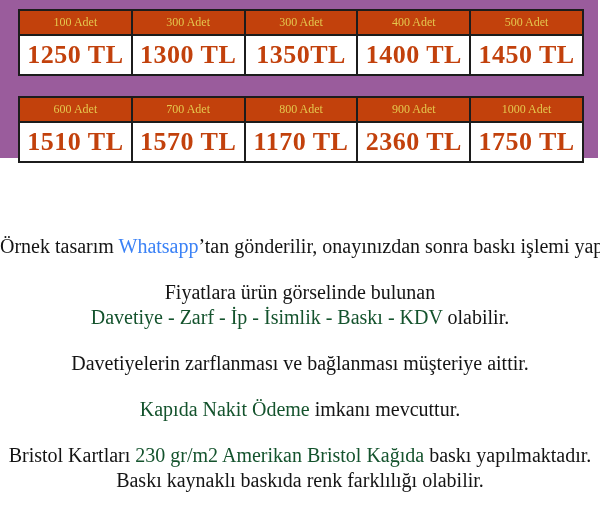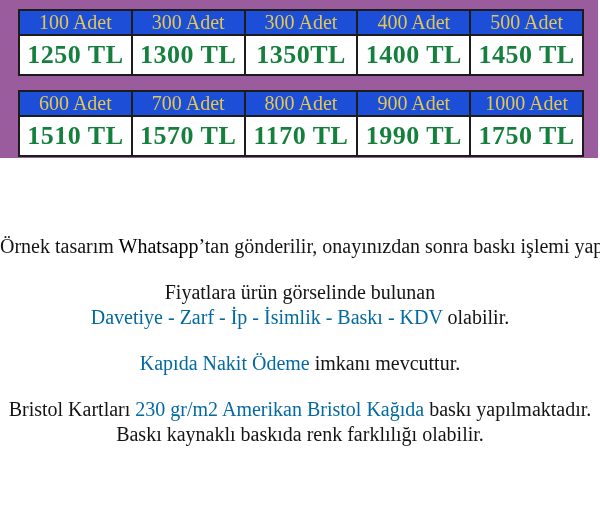--- a/index.html
+++ b/index.html
@@ -21,61 +21,61 @@
     background: #9A5C9C;
     padding: 9px 14px 0 18px;
   }
   table.price-table {
     width: 100%;
     border-collapse: collapse;
     table-layout: fixed;
     background: #ffffff;
   }
   table.price-table + table.price-table {
-    margin-top: 14px;
+    margin-top: 20px;
   }
   table.price-table td {
     border: 2px solid #1c1c1c;
     text-align: center;
     vertical-align: middle;
     overflow: hidden;
   }
   td.qty-cell {
     height: 21px;
-    background: #1d4ed8;
+    background: #c2410c;
     color: #E4C84E;
-    font-size: 20px;
+    font-size: 12px;
     line-height: 21px;
   }
   td.price-cell {
     height: 36px;
     background: #ffffff;
-    color: #15803d;
+    color: #c2410c;
     font-size: 26px;
     font-weight: bold;
     line-height: 36px;
     letter-spacing: 0.5px;
   }
   
   .info {
     padding-top: 55px;
   }
   .line {
     text-align: center;
     white-space: nowrap;
     font-size: 20px;
     line-height: 25px;
     margin-top: 21px;
     color: #141414;
   }
   .line.cont {
     margin-top: 0;
   }
-  .c-blue { color: #000000; }
-  .c-red  { color: #0369a1; text-align: right; }
+  .c-blue { color: #3b82f6; }
+  .c-red  { color: #14532d; text-align: right; }
 </style>
 </head>
 <body>
 
 <div class="banner">
 
   <table class="price-table">
     <tbody>
         <tr>
       <td class="qty-cell">100 Adet</td>
@@ -100,41 +100,44 @@
       <td class="qty-cell">600 Adet</td>
       <td class="qty-cell">700 Adet</td>
       <td class="qty-cell">800 Adet</td>
       <td class="qty-cell">900 Adet</td>
       <td class="qty-cell">1000 Adet</td>
     </tr>
     <tr>
       <td class="price-cell">1510 TL</td>
       <td class="price-cell">1570 TL</td>
       <td class="price-cell">1170 TL</td>
-      <td class="price-cell">1990 TL</td>
+      <td class="price-cell">2360 TL</td>
       <td class="price-cell">1750 TL</td>
     </tr>
   </tbody>
     </table>
 
 </div>
 
 <div class="info">
 
   <div class="line">
     <span>Örnek tasarım </span><span class="c-blue">Whatsapp</span><span>’tan gönderilir, onayınızdan sonra baskı işlemi yapılır.</span>
   </div>
 
   <div class="line">
     <span>Fiyatlara ürün görselinde bulunan</span>
   </div>
   <div class="line cont">
     <span class="c-red">Davetiye - Zarf - İp - İsimlik - Baskı - KDV</span><span> olabilir.</span>
   </div>
 
+  <div class="line">
+    <span>Davetiyelerin zarflanması ve bağlanması müşteriye aittir.</span>
+  </div>
 
   <div class="line">
     <span class="c-red">Kapıda Nakit Ödeme</span><span> imkanı mevcuttur.</span>
   </div>
 
   <div class="line">
     <span>Bristol Kartları </span><span class="c-red">230 gr/m2 Amerikan Bristol Kağıda</span><span> baskı yapılmaktadır.</span>
   </div>
   <div class="line cont">
     <span>Baskı kaynaklı baskıda renk farklılığı olabilir.</span>

